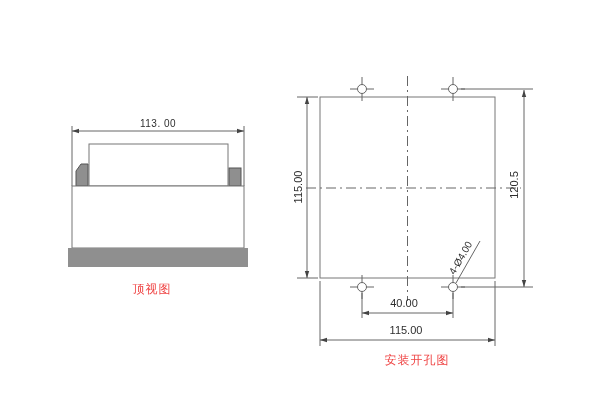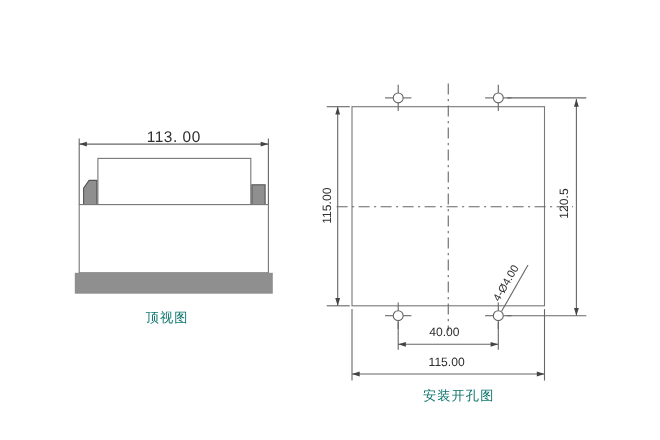--- a/index.html
+++ b/index.html
@@ -12,24 +12,24 @@
     overflow: hidden;
   }
   svg { position: absolute; left: 0; top: 0; }
   .txt {
     position: absolute;
     color: #2e2e2e;
     white-space: nowrap;
     transform: translate(-50%, -50%);
     line-height: 1;
   }
-  .dim-lg { font-size: 14px; letter-spacing: 0.5px; }
+  .dim-lg { font-size: 10px; letter-spacing: 0.5px; }
   .dim    { font-size: 11px; }
   .dim-sm { font-size: 10px; }
-  .caption { font-size: 12px; color: #0f766e; letter-spacing: 1px; }
+  .caption { font-size: 12px; color: #ef4444; letter-spacing: 1px; }
   .vert    { transform: translate(-50%, -50%) rotate(-90deg); }
   .slant   { transform: translate(-50%, -50%) rotate(-60deg); }
 </style>
 </head>
 <body>
 
 <div class="canvas">
 
   <svg width="600" height="400" viewBox="0 0 600 400">
 

